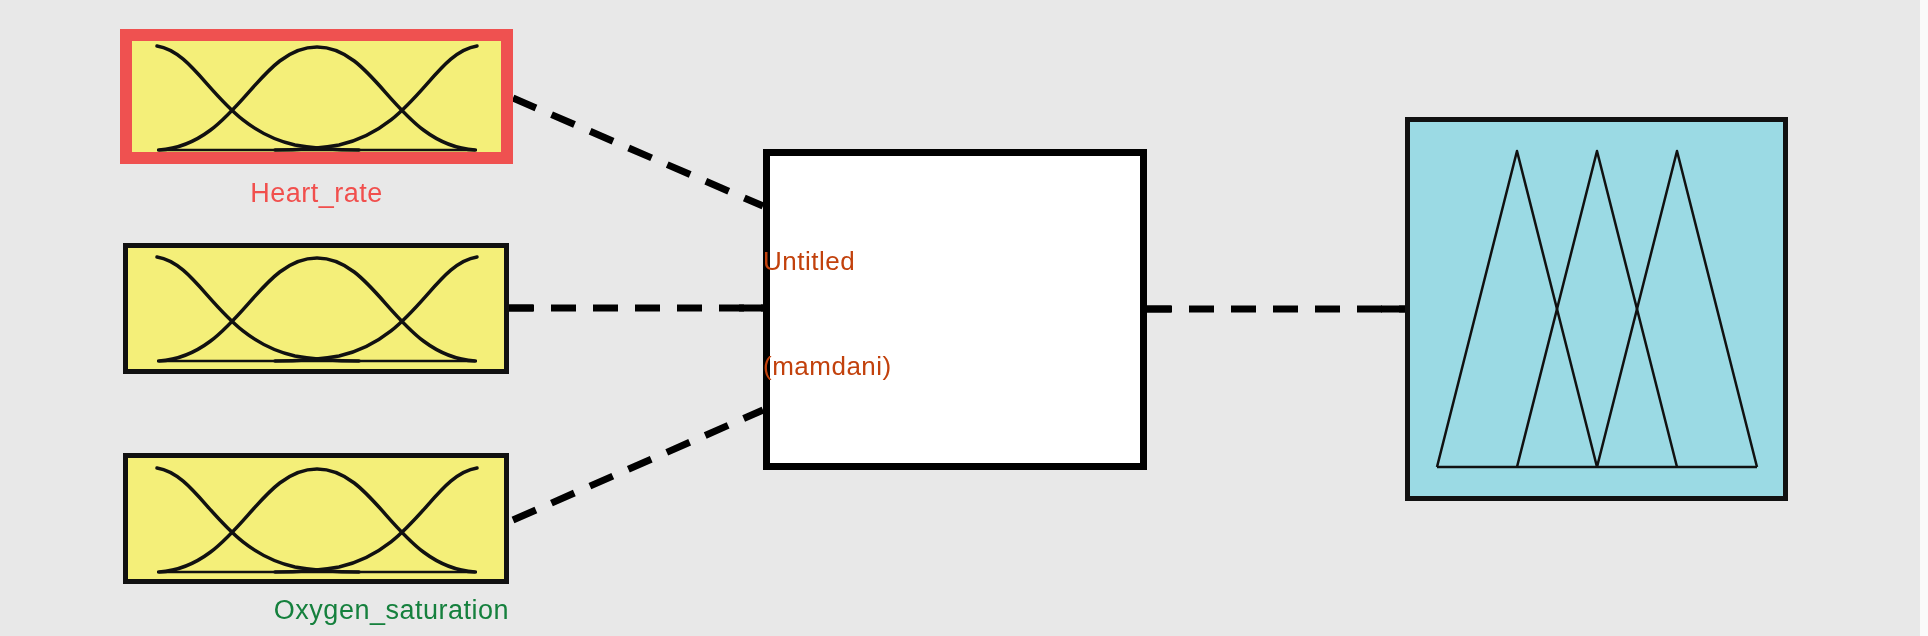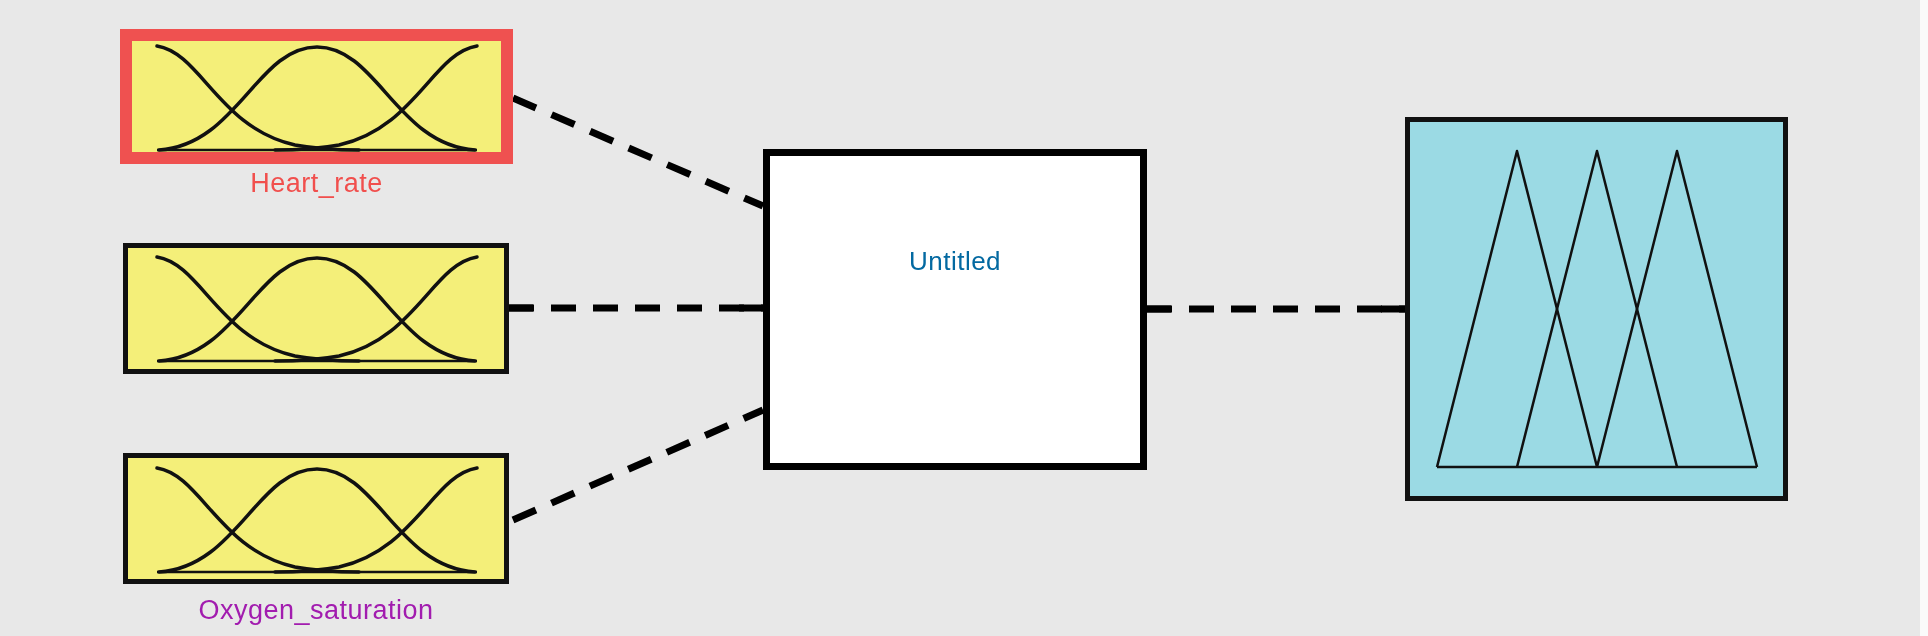--- a/index.html
+++ b/index.html
@@ -79,23 +79,23 @@
     text-align: center;
     font-size: 27px;
     color: #111111;
     letter-spacing: 0.5px;
     white-space: nowrap;
   }
   .box-label.selected-label { color: #F14F4D; }
   .system-text {
     position: absolute;
     z-index: 3;
-    text-align: center;
+    text-align: left;
     font-size: 26px;
-    color: #0369a1;
+    color: #c2410c;
     letter-spacing: 0.5px;
   }
 </style>
 </head>
 <body>
 
 <div class="canvas">
 
   <svg class="wires" viewBox="0 0 1928 636" aria-hidden="true">
     <path class="wire" d="M513,98 L763,206"></path>
@@ -111,21 +111,21 @@
   <div class="var-box input-box selected" style="left: 120px; top: 29px; width: 393px; height: 135px; border-color: rgb(239, 81, 80);" title="Heart_rate">
     <svg viewBox="0 0 369 111">
       <g transform="translate(25,3)">
         <path class="mf-baseline" d="M0,106 L320,106"></path>
         <path class="mf-curve" d="M0,2 C44,9 62,84 138,101 C160,105 180,106 202,106"></path>
         <path class="mf-curve" d="M2,106 C80,101 100,3 160,3 C220,3 240,101 318,106"></path>
         <path class="mf-curve" d="M320,2 C276,9 258,84 182,101 C160,105 140,106 118,106"></path>
       </g>
     </svg>
   </div>
-  <div class="box-label selected-label" style="left: 120px; top: 168px; width: 393px; color: rgb(241, 79, 77);">Heart_rate</div>
+  <div class="box-label selected-label" style="left: 120px; top: 178px; width: 393px; color: rgb(241, 79, 77);">Heart_rate</div>
 
   <div class="var-box input-box" style="left: 123px; top: 243px; width: 386px; height: 131px; border-color: rgb(17, 17, 17);" title="Body_temprature">
     <svg viewBox="0 0 376 121">
       <g transform="translate(29,7)">
         <path class="mf-baseline" d="M0,106 L320,106"></path>
         <path class="mf-curve" d="M0,2 C44,9 62,84 138,101 C160,105 180,106 202,106"></path>
         <path class="mf-curve" d="M2,106 C80,101 100,3 160,3 C220,3 240,101 318,106"></path>
         <path class="mf-curve" d="M320,2 C276,9 258,84 182,101 C160,105 140,106 118,106"></path>
       </g>
     </svg>
@@ -134,24 +134,25 @@
   <div class="var-box input-box" style="left: 123px; top: 453px; width: 386px; height: 131px; border-color: rgb(17, 17, 17);" title="Oxygen_saturation">
     <svg viewBox="0 0 376 121">
       <g transform="translate(29,8)">
         <path class="mf-baseline" d="M0,106 L320,106"></path>
         <path class="mf-curve" d="M0,2 C44,9 62,84 138,101 C160,105 180,106 202,106"></path>
         <path class="mf-curve" d="M2,106 C80,101 100,3 160,3 C220,3 240,101 318,106"></path>
         <path class="mf-curve" d="M320,2 C276,9 258,84 182,101 C160,105 140,106 118,106"></path>
       </g>
     </svg>
   </div>
-  <div class="box-label" style="left: 123px; top: 595px; width: 386px; color: #a21caf;">Oxygen_saturation</div>
+  <div class="box-label" style="left: 123px; top: 595px; width: 386px; color: #15803d; text-align: right;">Oxygen_saturation</div>
 
   <div class="var-box system-box" style="left: 763px; top: 149px; width: 384px; height: 321px; background-color: rgb(255, 255, 255);" title="Untitled"></div>
   <div class="system-text" style="left:763px; top:246px; width:384px;">Untitled</div>
+  <div class="system-text" style="left:763px; top:351px; width:384px;">(mamdani)</div>
 
   <div class="var-box output-box" style="left: 1405px; top: 117px; width: 383px; height: 384px; background-color: rgb(155, 218, 228);" title="risk_level">
     <svg viewBox="0 0 373 374">
       <path class="mf-baseline" d="M27,345 L347,345"></path>
       <path class="mf-tri" d="M27,345 L107,29 L187,345"></path>
       <path class="mf-tri" d="M107,345 L187,29 L267,345"></path>
       <path class="mf-tri" d="M187,345 L267,29 L347,345"></path>
     </svg>
   </div>
 

